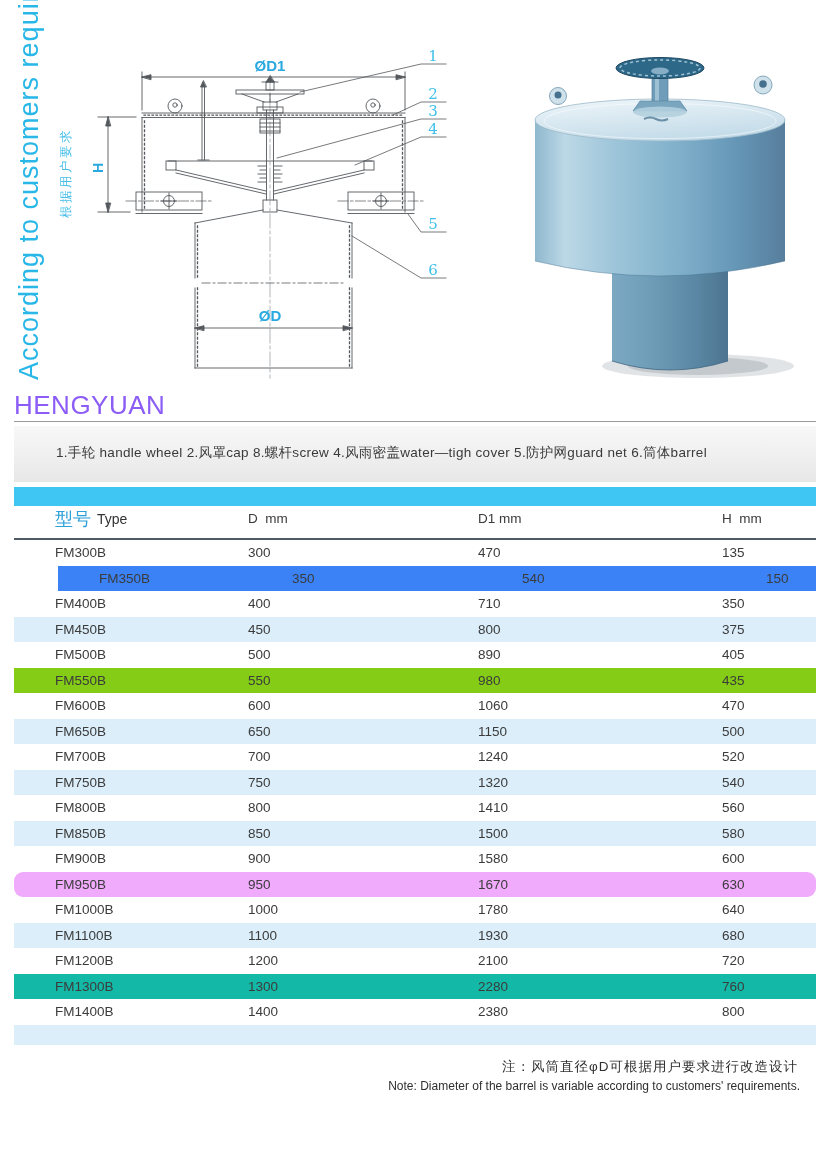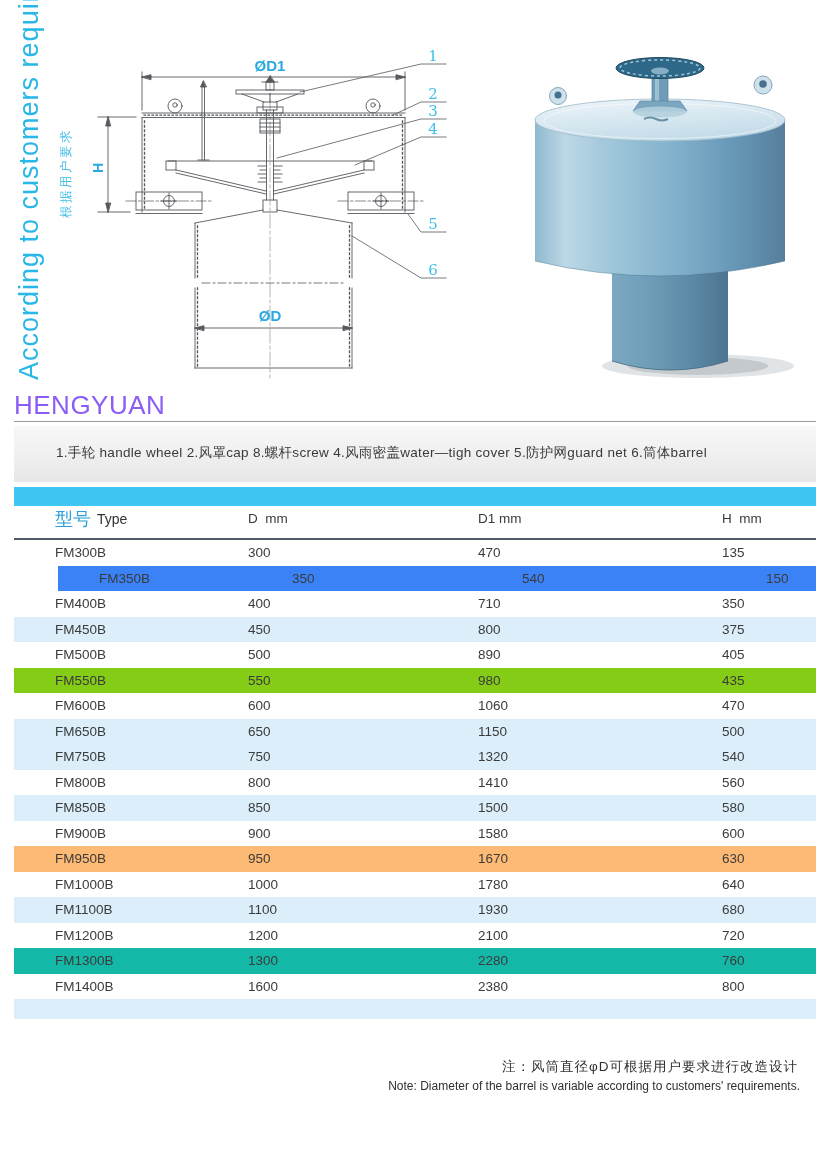--- a/index.html
+++ b/index.html
@@ -275,20 +275,26 @@
         <span class="cell c2">600</span>
         <span class="cell c3">1060</span>
         <span class="cell c4">470</span>
       </div>
       <div class="spec-row" style="background: rgb(219, 238, 250); padding-left: 24px;">
         <span class="cell c1">FM650B</span>
         <span class="cell c2">650</span>
         <span class="cell c3">1150</span>
         <span class="cell c4">500</span>
       </div>
+      <div class="spec-row">
+        <span class="cell c1">FM700B</span>
+        <span class="cell c2">700</span>
+        <span class="cell c3">1240</span>
+        <span class="cell c4">520</span>
+      </div>
       <div class="spec-row" style="background: rgb(219, 238, 250);">
         <span class="cell c1">FM750B</span>
         <span class="cell c2">750</span>
         <span class="cell c3">1320</span>
         <span class="cell c4">540</span>
       </div>
       <div class="spec-row">
         <span class="cell c1">FM800B</span>
         <span class="cell c2">800</span>
         <span class="cell c3">1410</span>
@@ -299,21 +305,21 @@
         <span class="cell c2">850</span>
         <span class="cell c3">1500</span>
         <span class="cell c4">580</span>
       </div>
       <div class="spec-row">
         <span class="cell c1">FM900B</span>
         <span class="cell c2">900</span>
         <span class="cell c3">1580</span>
         <span class="cell c4">600</span>
       </div>
-      <div class="spec-row" style="background: #fdba74;">
+      <div class="spec-row" style="background: #f0abfc; border-radius: 9px;">
         <span class="cell c1">FM950B</span>
         <span class="cell c2">950</span>
         <span class="cell c3">1670</span>
         <span class="cell c4">630</span>
       </div>
       <div class="spec-row">
         <span class="cell c1">FM1000B</span>
         <span class="cell c2">1000</span>
         <span class="cell c3">1780</span>
         <span class="cell c4">640</span>
@@ -331,21 +337,21 @@
         <span class="cell c4">720</span>
       </div>
       <div class="spec-row" style="background: #14b8a6; text-decoration: underline;">
         <span class="cell c1">FM1300B</span>
         <span class="cell c2">1300</span>
         <span class="cell c3">2280</span>
         <span class="cell c4">760</span>
       </div>
       <div class="spec-row">
         <span class="cell c1">FM1400B</span>
-        <span class="cell c2">1600</span>
+        <span class="cell c2">1400</span>
         <span class="cell c3">2380</span>
         <span class="cell c4">800</span>
       </div>
     </div>
   <div class="empty-row" style="background: rgb(219, 238, 250);"></div>
 </div>
 
 <div class="abs note-cn">注：风筒直径φD可根据用户要求进行改造设计</div>
 <div class="abs note-en">Note: Diameter of the barrel is variable according to customers' requirements.</div>
 

